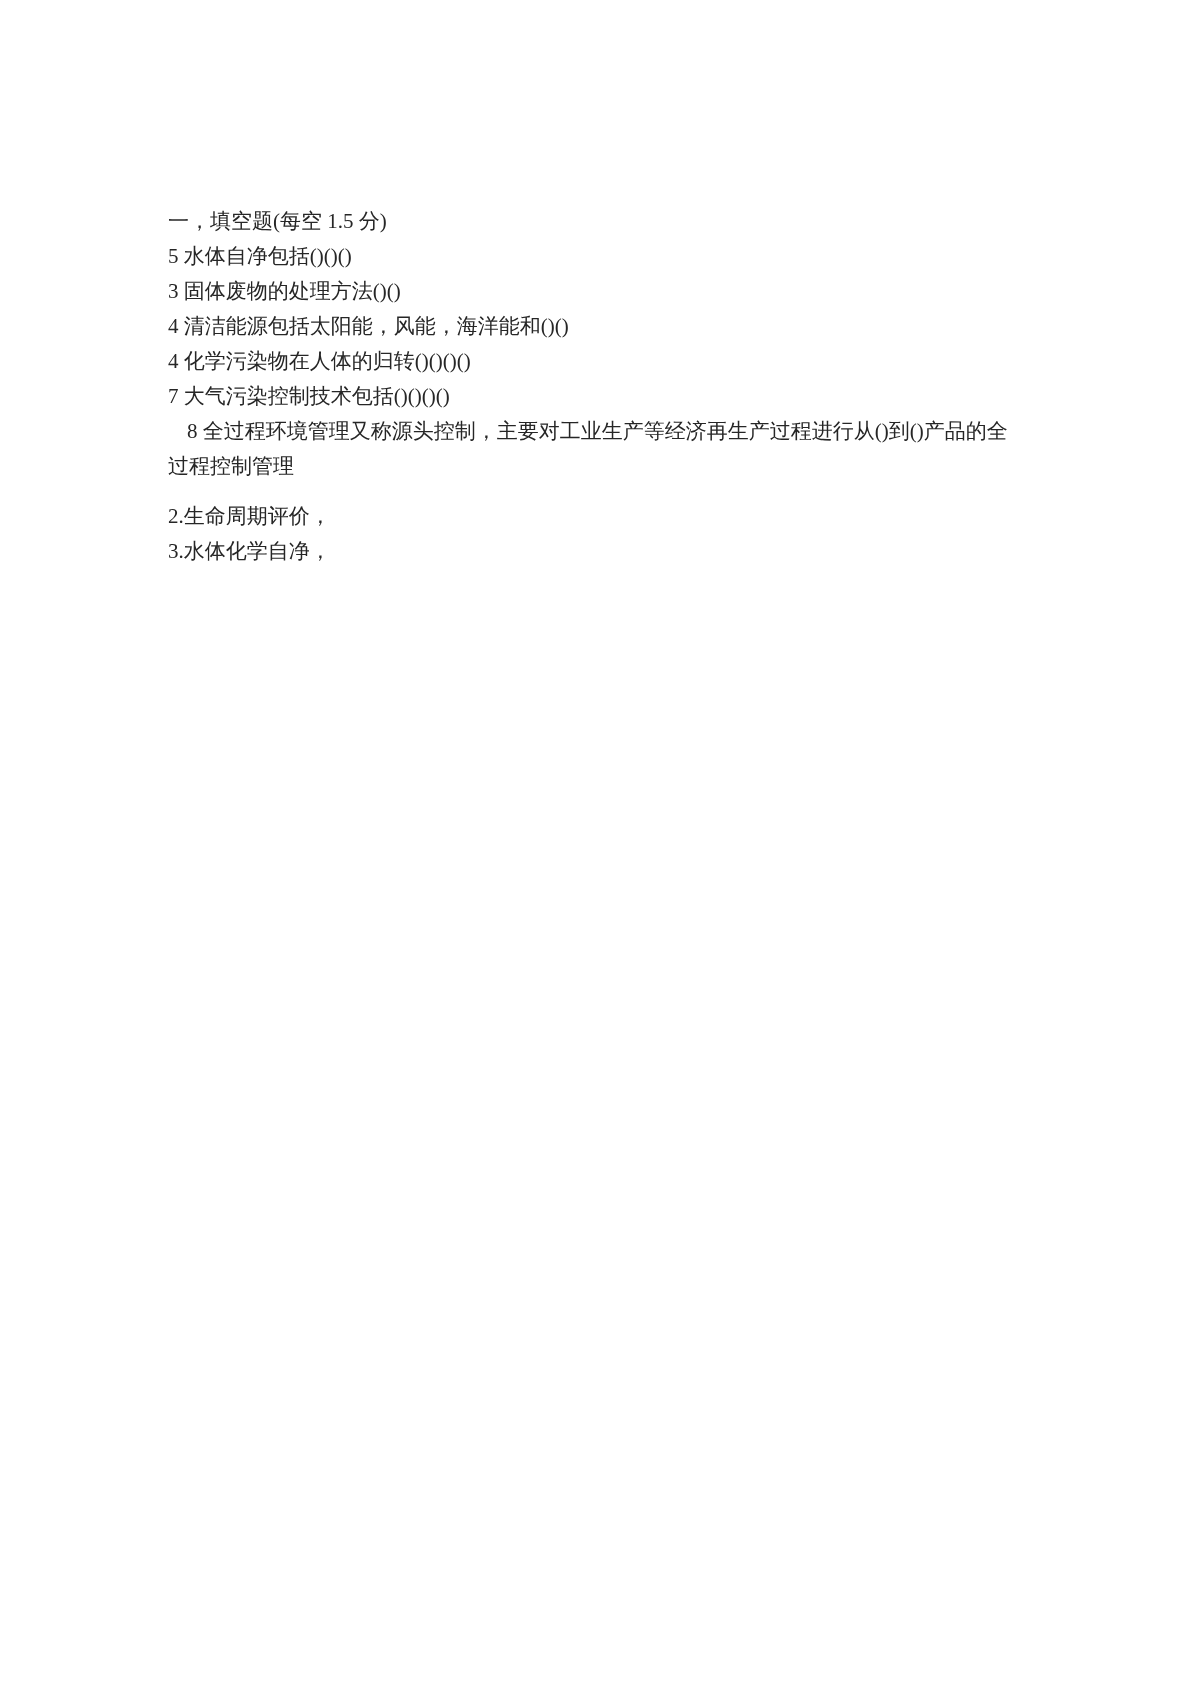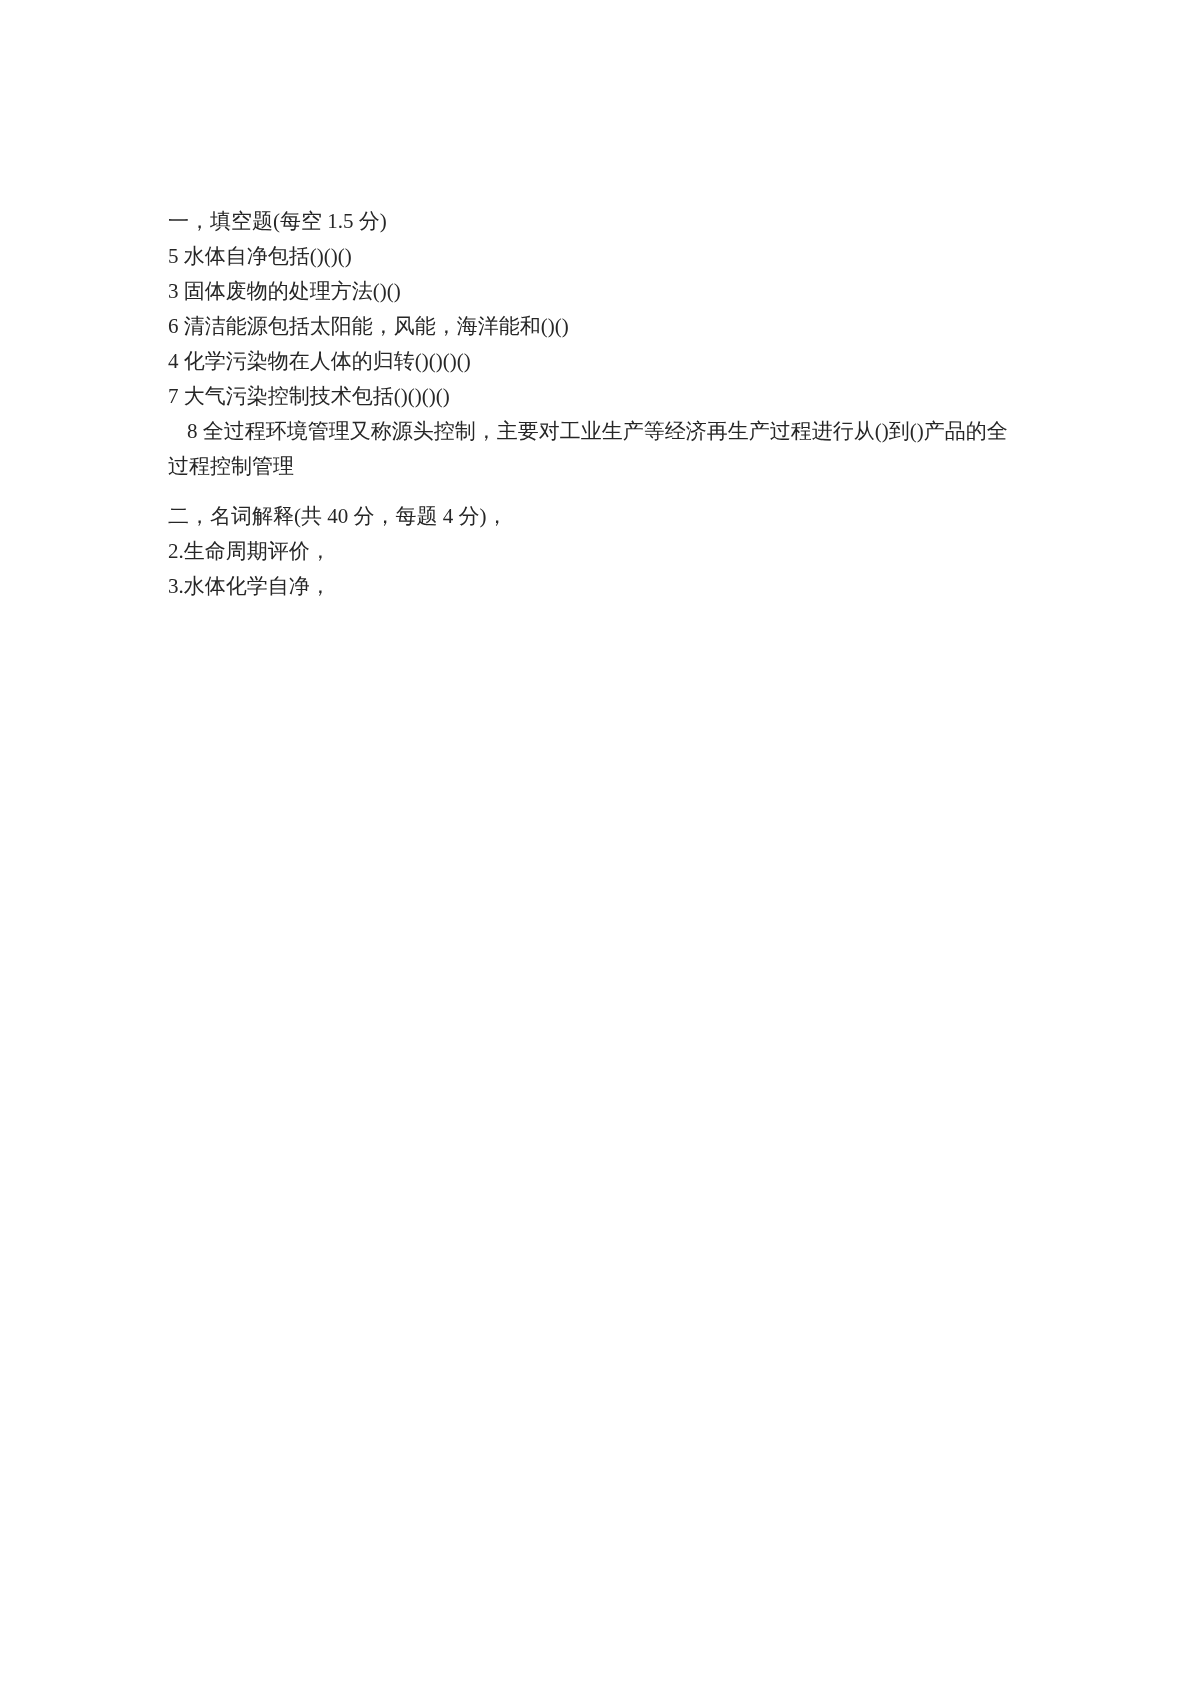--- a/index.html
+++ b/index.html
@@ -48,31 +48,30 @@
   <div class="content">
 
     <p>一，填空题(每空 1.5 分)</p>
 
 
     <p>5 水体自净包括()()()</p>
 
     <p>3 固体废物的处理方法()()</p>
 
 
-    <p>6 清洁能源包括太阳能，风能，海洋能和()()</p>
+    <p>4 清洁能源包括太阳能，风能，海洋能和()()</p>
 
     <p>4 化学污染物在人体的归转()()()()</p>
 
     <p>7 大气污染控制技术包括()()()()</p>
 
     <p class="para-indent">8 全过程环境管理又称源头控制，主要对工业生产等经济再生产过程进行从()到()产品的全过程控制管理</p>
 
     <div class="section-gap"></div>
 
-    <p>二，名词解释(共 40 分，每题 4 分)，</p>
 
 
     <p>2.生命周期评价，</p>
 
     <p>3.水体化学自净，</p>
 
   </div>
 </div>
 
 </body></html>

